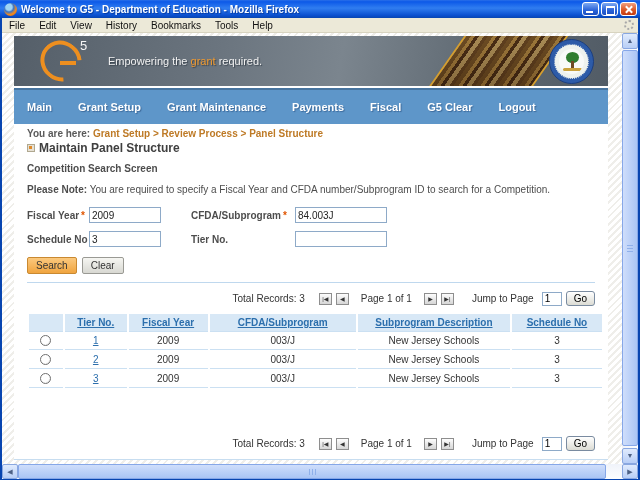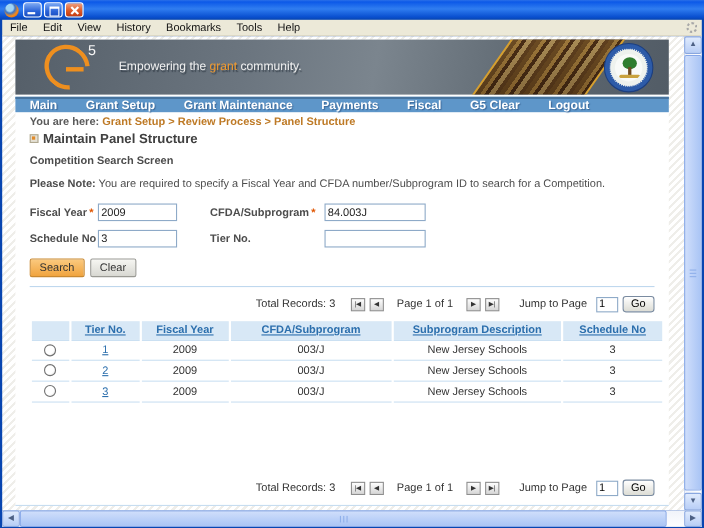--- a/index.html
+++ b/index.html
@@ -61,21 +61,21 @@
                linear-gradient(180deg,#c9b890,#9a8560); background-blend-mode:multiply; }
   .seal{ position:absolute; right:14px; top:3px; width:45px; height:45px; border-radius:50%;
     background:#2d5ba8; border:1px solid #1c3f80; }
   .seal-ring{ position:absolute; inset:4px; border-radius:50%; background:#eef2ee; border:1px dotted #2d5ba8; }
   .seal-core{ position:absolute; inset:9px; border-radius:50%; background:#f8faf8; overflow:hidden; }
   .tree-top{ position:absolute; left:7px; top:3px; width:13px; height:11px; border-radius:50%; background:#2f7d2f; }
   .tree-trunk{ position:absolute; left:12px; top:12px; width:3px; height:8px; background:#6e4a22; }
   .tree-ground{ position:absolute; left:4px; top:19px; width:19px; height:3px; background:#c9a23e; border-radius:2px; }
 
   
-  .navbar{ margin-top:2px; height:14px; background:#5e96c9; border-top:2px solid #47749f;
+  .navbar{ margin-top:2px; height:36px; background:#5e96c9; border-top:2px solid #47749f;
     display:flex; align-items:center; }
   .nav-item{ color:#fff; font-weight:bold; font-size:11px; padding:0 13px; text-shadow:1px 1px 1px #3c699a; white-space:nowrap; }
 
   
   .main{ flex:1; display:flex; flex-direction:column; padding:4px 11px 0 13px; color:#4d4d4d; }
   .breadcrumb{ font-size:10px; font-weight:bold; color:#5a5a5a; margin-bottom:2px; }
   .breadcrumb .path{ color:#be7a26; }
   .page-title-row{ display:flex; align-items:center; gap:4px; margin-bottom:8px; }
   .pt-icon{ width:8px; height:8px; background:#e6e1d5; border:1px solid #b0a890; position:relative; }
   .pt-icon::after{ content:""; position:absolute; left:1px; top:1px; width:3px; height:3px; background:#e08a2a; }
@@ -133,20 +133,21 @@
   .hthumb{ position:absolute; left:16px; top:0; width:588px; height:15px; border:1px solid #86a7e8; border-radius:2px;
     background:linear-gradient(180deg,#cfdefb,#aac5f5); }
   .hthumb::after{ content:""; position:absolute; top:4px; left:50%; width:1px; height:6px;
     box-shadow:-3px 0 0 #8fb0ea, 0 0 0 #8fb0ea, 3px 0 0 #8fb0ea; background:#8fb0ea; }
 </style>
 </head>
 <body>
 
 <div class="titlebar">
   <span class="ff-icon"></span>
+  <span class="title">Welcome to G5 - Department of Education - Mozilla Firefox</span>
   <span class="winbtns">
     <span class="winbtn min"></span>
     <span class="winbtn restore"></span>
     <span class="winbtn close"></span>
   </span>
 </div>
 
 <div class="menubar">
   <span class="mi">File</span>
   <span class="mi">Edit</span>
@@ -170,21 +171,21 @@
           <div class="tree-trunk"></div>
           <div class="tree-ground"></div>
         </div>
       </div>
       <div class="banner-inner">
         <div class="glogo">
           <div class="g-ring"></div>
           <div class="g-bar"></div>
           <div class="g-five">5</div>
         </div>
-        <div class="tagline"><span>Empowering the </span><span class="hl">grant</span><span> community.</span></div>
+        <div class="tagline"><span>Empowering the </span><span class="hl">grant</span><span> required.</span></div>
       </div>
     </div>
 
     <div class="navbar">
       <span class="nav-item">Main</span>
       <span class="nav-item">Grant Setup</span>
       <span class="nav-item">Grant Maintenance</span>
       <span class="nav-item">Payments</span>
       <span class="nav-item">Fiscal</span>
       <span class="nav-item">G5 Clear</span>

